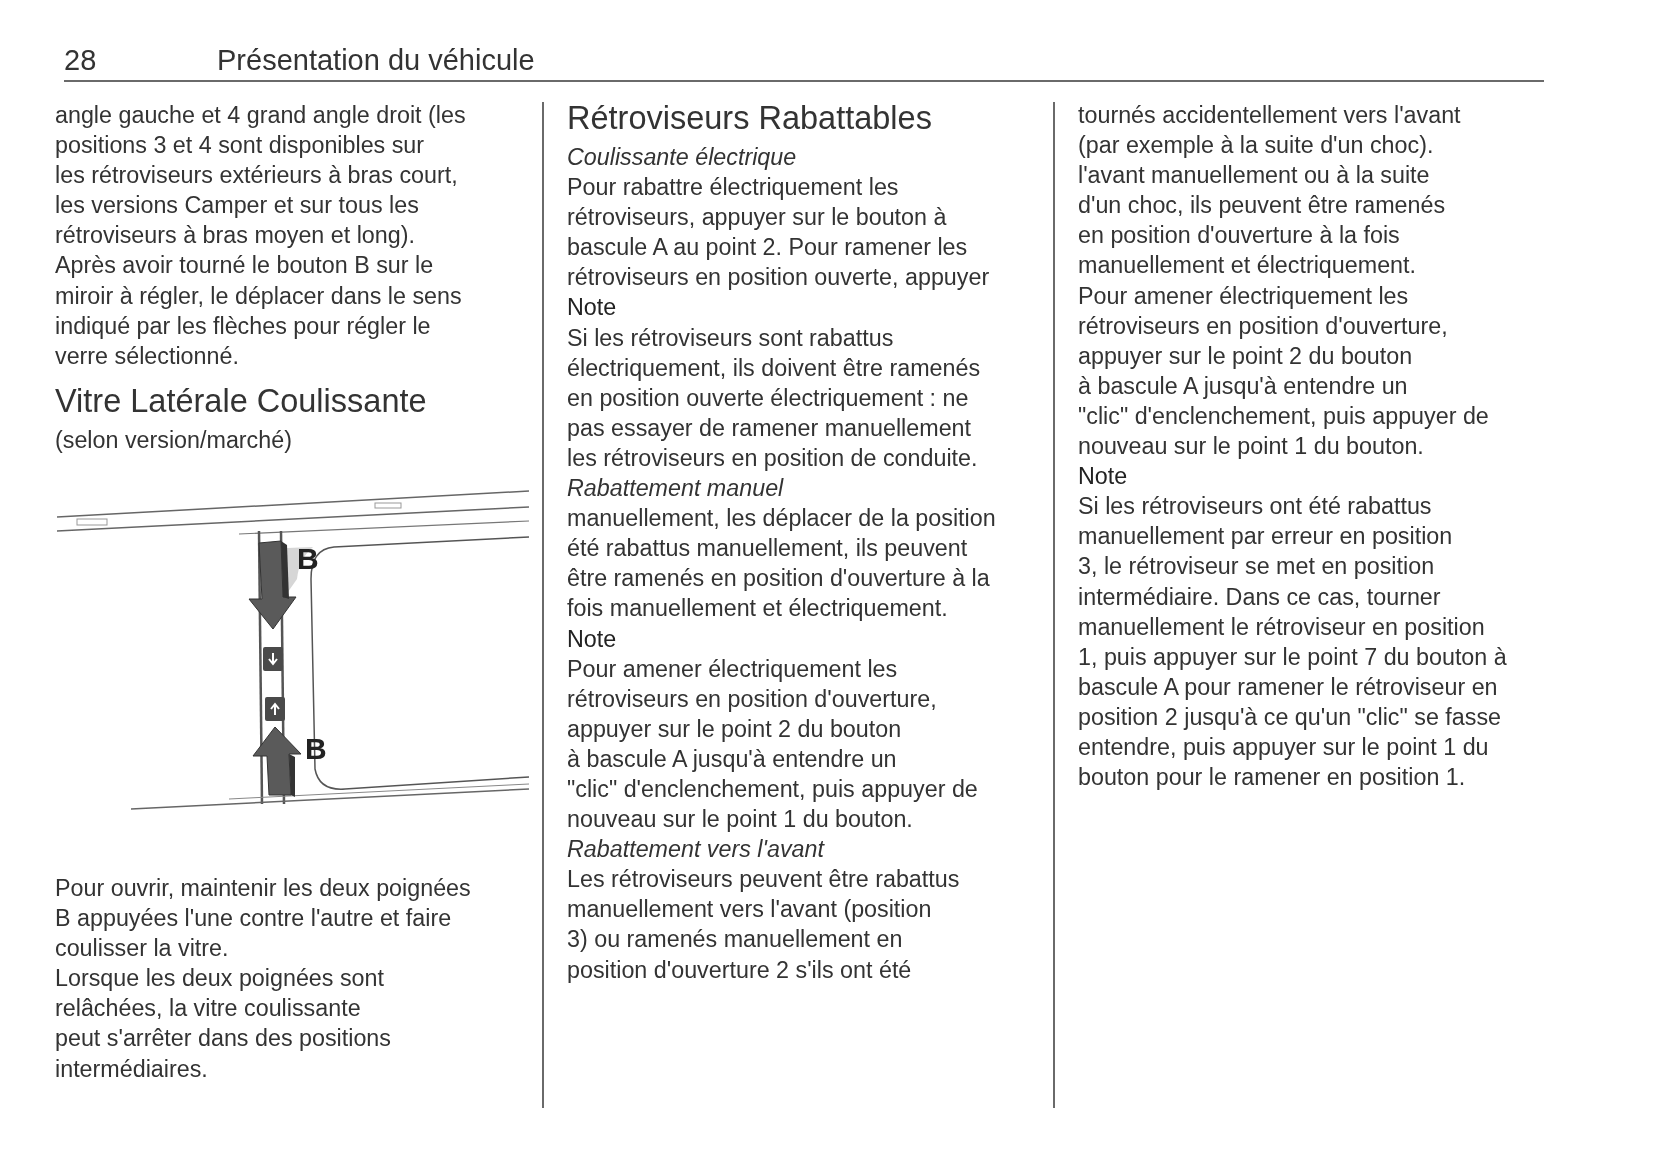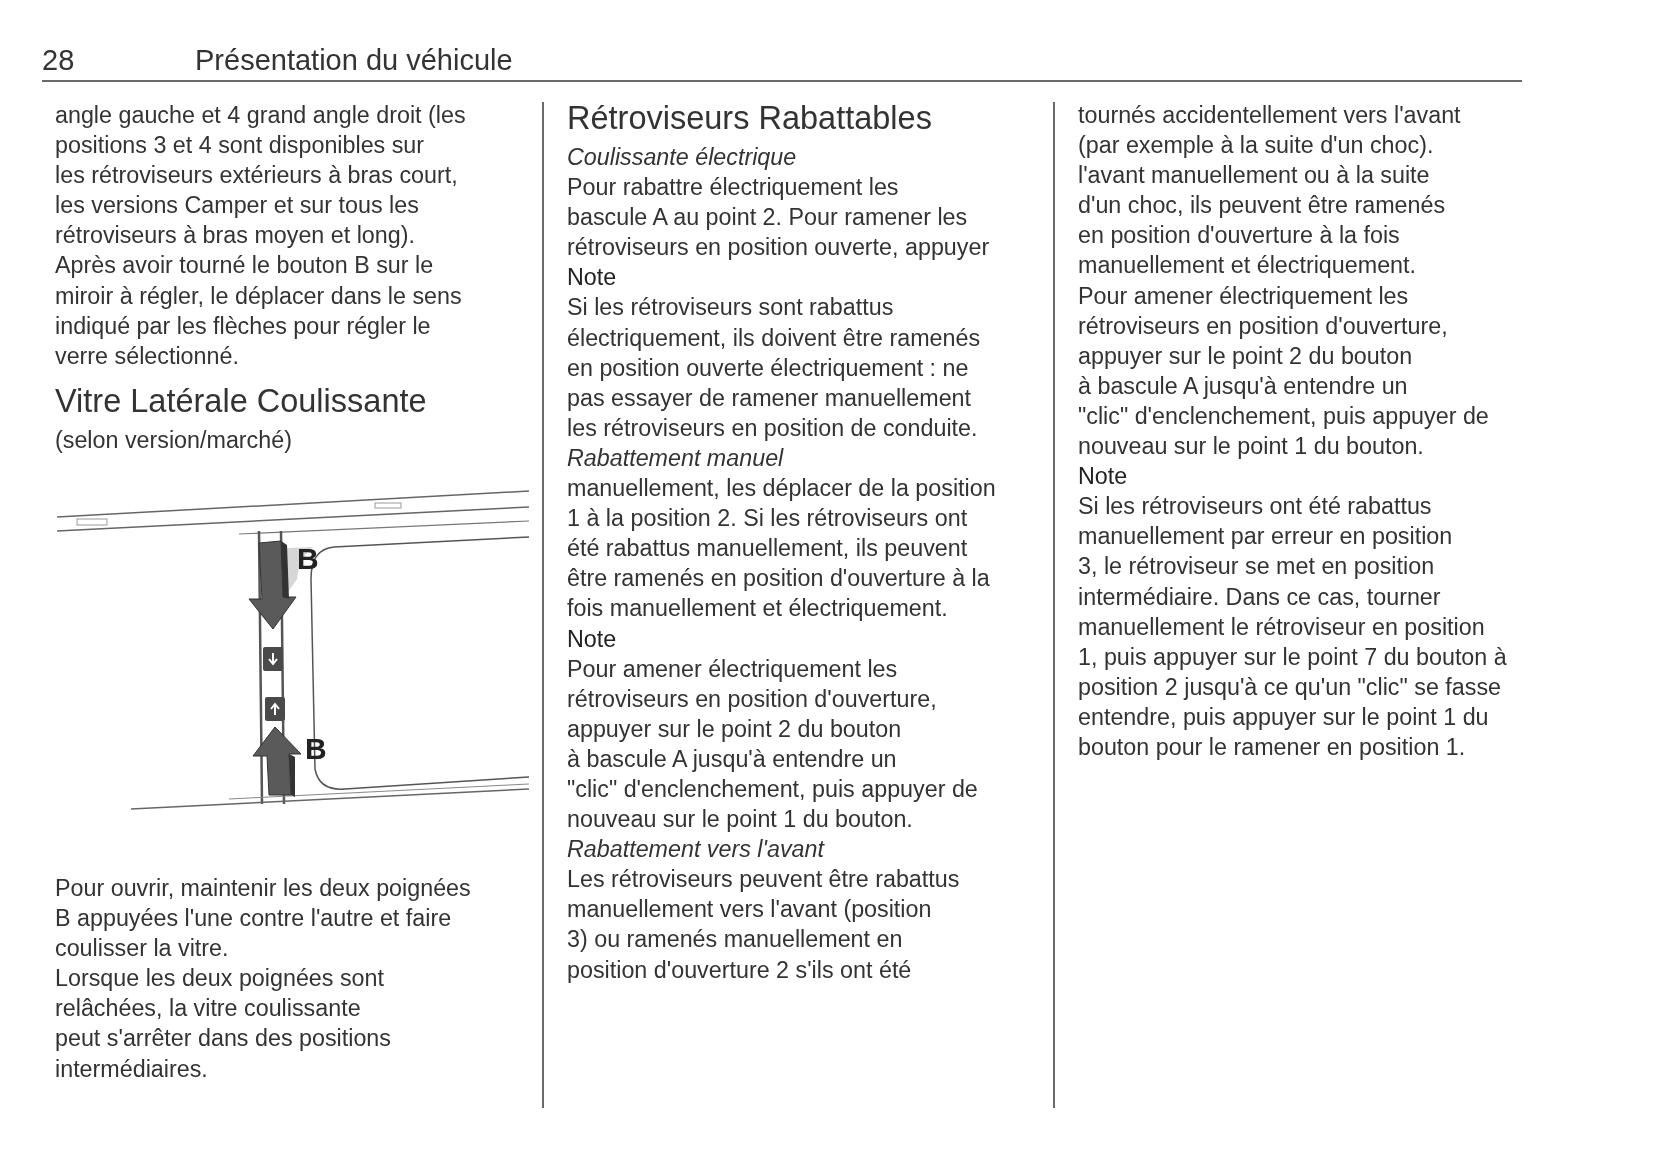--- a/index.html
+++ b/index.html
@@ -10,21 +10,21 @@
     body {
       width: 1653px;
       height: 1165px;
       position: relative;
       overflow: hidden;
       font-family: "Liberation Sans", sans-serif;
       color: #333333;
     }
     .page-header {
       position: absolute;
-      left: 42px;
+      left: 64px;
       top: 42px;
       width: 1480px;
       height: 38px;
       border-bottom: 2px solid #6a6a6a;
     }
     .page-number {
       position: absolute;
       left: 0;
       top: 2px;
       font-size: 29px;
@@ -149,31 +149,31 @@
     <span class="line">relâchées, la vitre coulissante</span>
     <span class="line">peut s'arrêter dans des positions</span>
     <span class="line">intermédiaires.</span>
   </div>
 </div>
 
 <div class="col col-2">
   <span class="h2 first">Rétroviseurs Rabattables</span>
   <span class="line sub">Coulissante électrique</span>
   <span class="line">Pour rabattre électriquement les</span>
+  <span class="line">rétroviseurs, appuyer sur le bouton à</span>
   <span class="line">bascule A au point 2. Pour ramener les</span>
   <span class="line">rétroviseurs en position ouverte, appuyer</span>
   <span class="line note">Note</span>
   <span class="line">Si les rétroviseurs sont rabattus</span>
   <span class="line">électriquement, ils doivent être ramenés</span>
   <span class="line">en position ouverte électriquement : ne</span>
   <span class="line">pas essayer de ramener manuellement</span>
   <span class="line">les rétroviseurs en position de conduite.</span>
   <span class="line sub">Rabattement manuel</span>
   <span class="line">manuellement, les déplacer de la position</span>
-  <span class="line">1 à la position 2. Si les rétroviseurs ont</span>
   <span class="line">été rabattus manuellement, ils peuvent</span>
   <span class="line">être ramenés en position d'ouverture à la</span>
   <span class="line">fois manuellement et électriquement.</span>
   <span class="line note">Note</span>
   <span class="line">Pour amener électriquement les</span>
   <span class="line">rétroviseurs en position d'ouverture,</span>
   <span class="line">appuyer sur le point 2 du bouton</span>
   <span class="line">à bascule A jusqu'à entendre un</span>
   <span class="line">"clic" d'enclenchement, puis appuyer de</span>
   <span class="line">nouveau sur le point 1 du bouton.</span>
@@ -197,16 +197,17 @@
   <span class="line">à bascule A jusqu'à entendre un</span>
   <span class="line">"clic" d'enclenchement, puis appuyer de</span>
   <span class="line">nouveau sur le point 1 du bouton.</span>
   <span class="line note">Note</span>
   <span class="line">Si les rétroviseurs ont été rabattus</span>
   <span class="line">manuellement par erreur en position</span>
   <span class="line">3, le rétroviseur se met en position</span>
   <span class="line">intermédiaire. Dans ce cas, tourner</span>
   <span class="line">manuellement le rétroviseur en position</span>
   <span class="line">1, puis appuyer sur le point 7 du bouton à</span>
+  <span class="line">bascule A pour ramener le rétroviseur en</span>
   <span class="line">position 2 jusqu'à ce qu'un "clic" se fasse</span>
   <span class="line">entendre, puis appuyer sur le point 1 du</span>
   <span class="line">bouton pour le ramener en position 1.</span>
 </div>
 
 </body></html>

